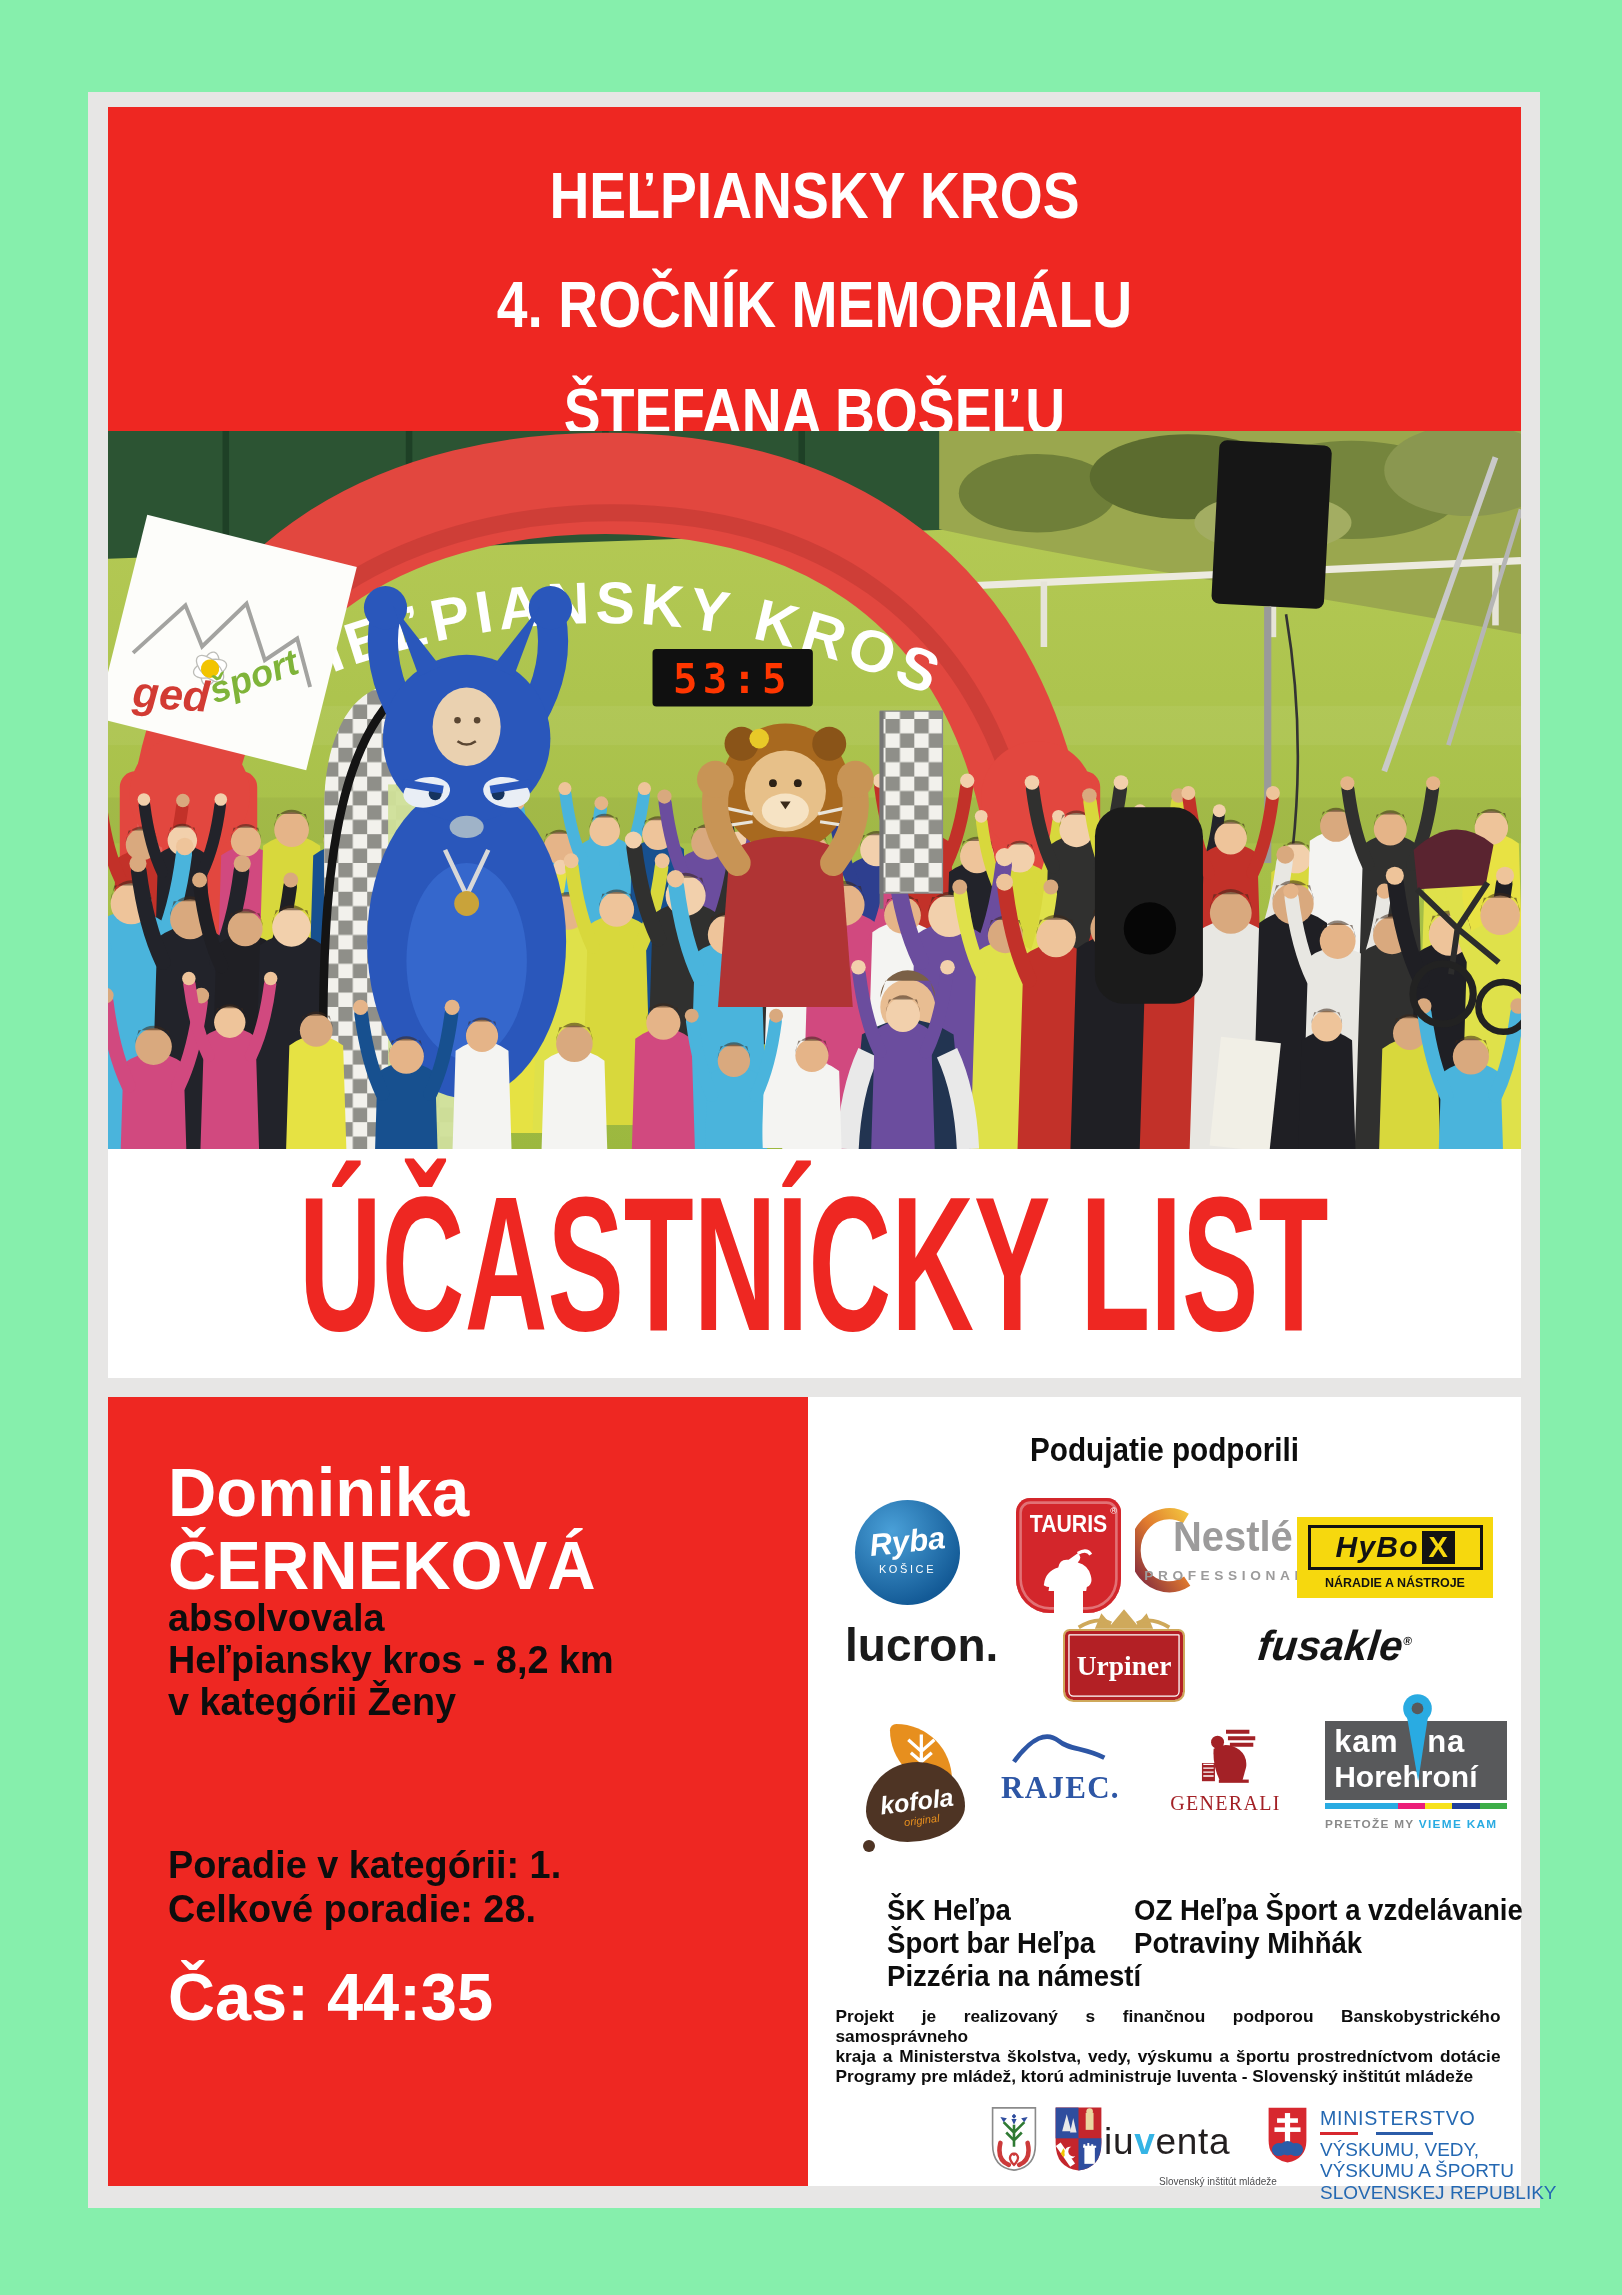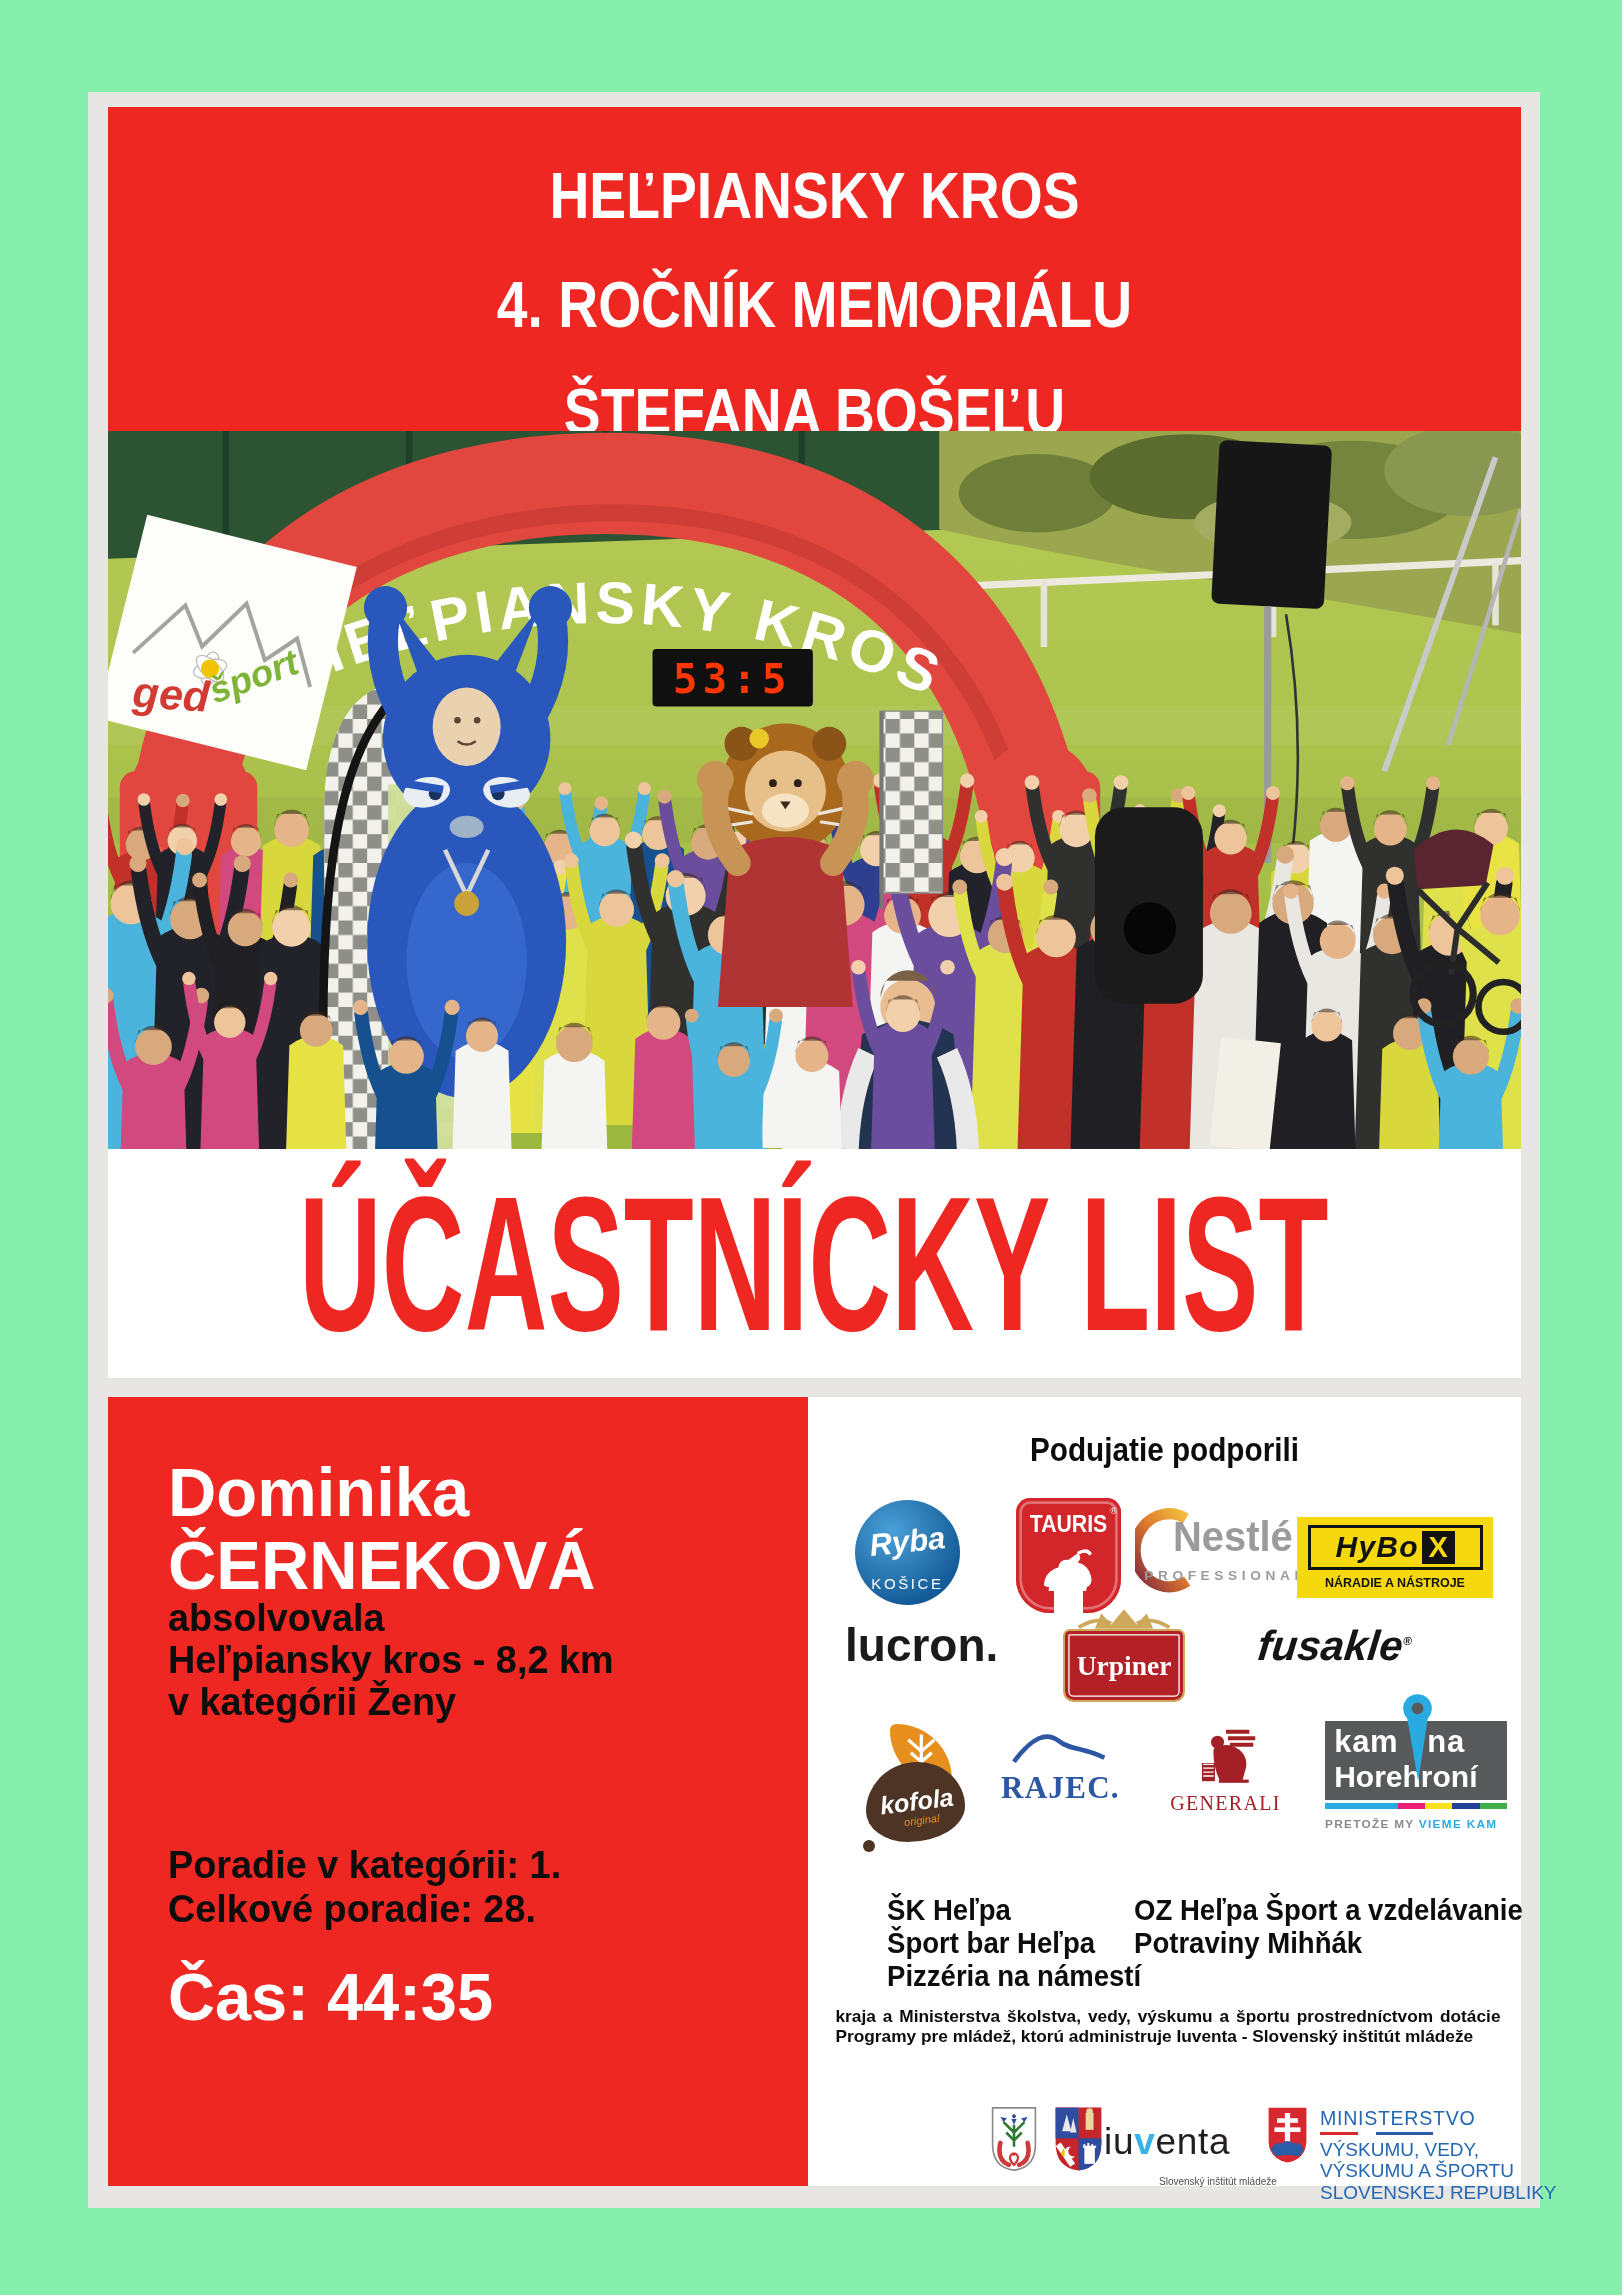--- a/index.html
+++ b/index.html
@@ -33,21 +33,21 @@
   
   #right-panel{left:720px;top:1305px;width:713px;height:789px;background:#ffffff;}
   #sp-heading{top:34px;left:0;width:100%;text-align:center;font-weight:bold;font-size:33px;
               color:#0d0d0d;transform:scaleX(.9);}
 
   
   .logo{position:absolute;}
   #ryba{left:47px;top:103px;width:105px;height:105px;border-radius:50%;
         background:radial-gradient(circle at 35% 30%,#4aa0d8,#135a96 75%);color:#fff;text-align:center;}
   #ryba .script{font-size:31px;font-weight:bold;font-style:italic;margin-top:23.6px;transform:rotate(-6deg);}
-  #ryba .city{font-size:15px;letter-spacing:2.6px;margin-top:15px;}
+  #ryba .city{font-size:11px;letter-spacing:2.6px;margin-top:3px;}
 
   #tauris{left:208px;top:101px;width:105px;height:115px;}
   #tauris .shield{position:absolute;inset:0;background:#d3262b;border-radius:14.4px 14.4px 34px 34px;
                   box-shadow:inset 0 0 0 3.3px #d3262b, inset 0 0 0 5.9px rgba(255,255,255,.35);}
   #tauris .notch{position:absolute;bottom:-0.7px;left:38px;width:29px;height:33px;background:#fff;
                  border-radius:9.2px 9.2px 0 0;}
   #tauris .tname{position:absolute;top:13px;width:100%;text-align:center;color:#fff;font-weight:bold;
                  font-size:23.6px;transform:scaleX(.9);}
   #tauris .reg{position:absolute;top:7.9px;right:3.9px;color:#fff;font-size:9.2px;}
   #tauris svg{position:absolute;left:16.4px;top:41px;}
@@ -908,20 +908,21 @@
       <div>ŠK Heľpa</div>
       <div>Šport bar Heľpa</div>
       <div>Pizzéria na námestí</div>
     </div>
     <div id="localcol2" class="localcol">
       <div>OZ Heľpa Šport a vzdelávanie</div>
       <div>Potraviny Mihňák</div>
     </div>
 
     <div id="disclaimer" class="abs">
+      <div class="j">Projekt je realizovaný s finančnou podporou Banskobystrického samosprávneho</div>
       <div class="j">kraja a Ministerstva školstva, vedy, výskumu a športu prostredníctvom dotácie</div>
       <div>Programy pre mládež, ktorú administruje Iuventa - Slovenský inštitút mládeže</div>
     </div>
 
     <div id="footer-logos" class="abs">
       <svg style="position:absolute;left:182px;top:1.3px;" width="48" height="68" viewBox="0 0 74 104">
         <path d="M4,4 h66 v56 q0,36 -33,40 q-33,-4 -33,-40 z" fill="#ffffff" stroke="#8a8a8a" stroke-width="2.5"></path>
         <path d="M37,14 v6 M34,17 h6" stroke="#2f4d9e" stroke-width="3"></path>
         <path d="M37,64 V30 M37,42 L21,26 M37,42 L53,26 M37,54 L25,42 M37,54 L49,42" stroke="#2f7a33" stroke-width="4" fill="none"></path>
         <polygon points="21,26 16,18 26,20" fill="#2f4d9e"></polygon>

